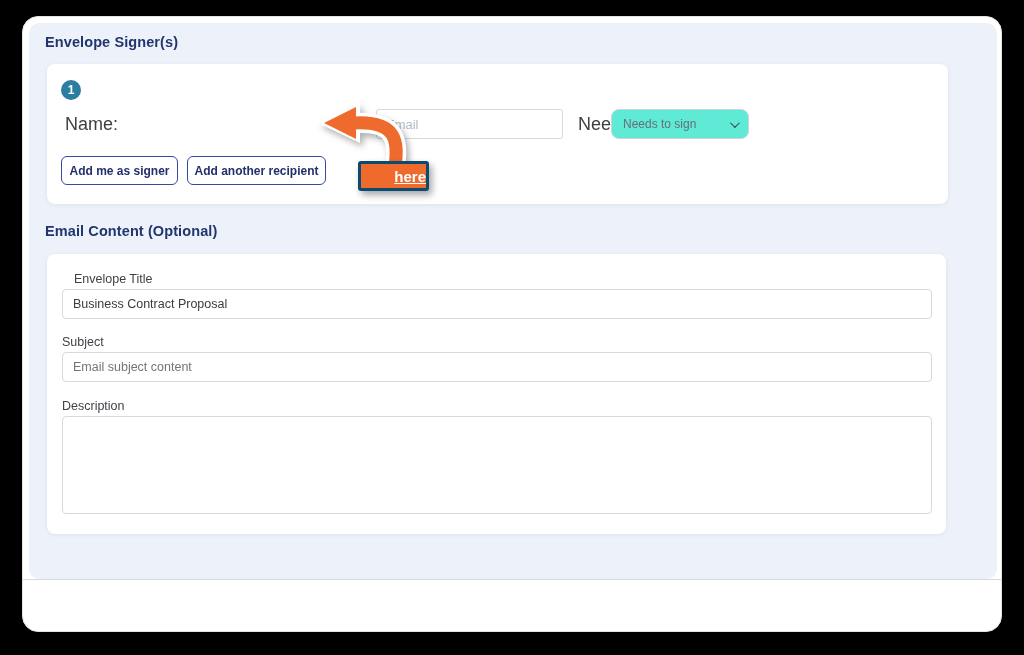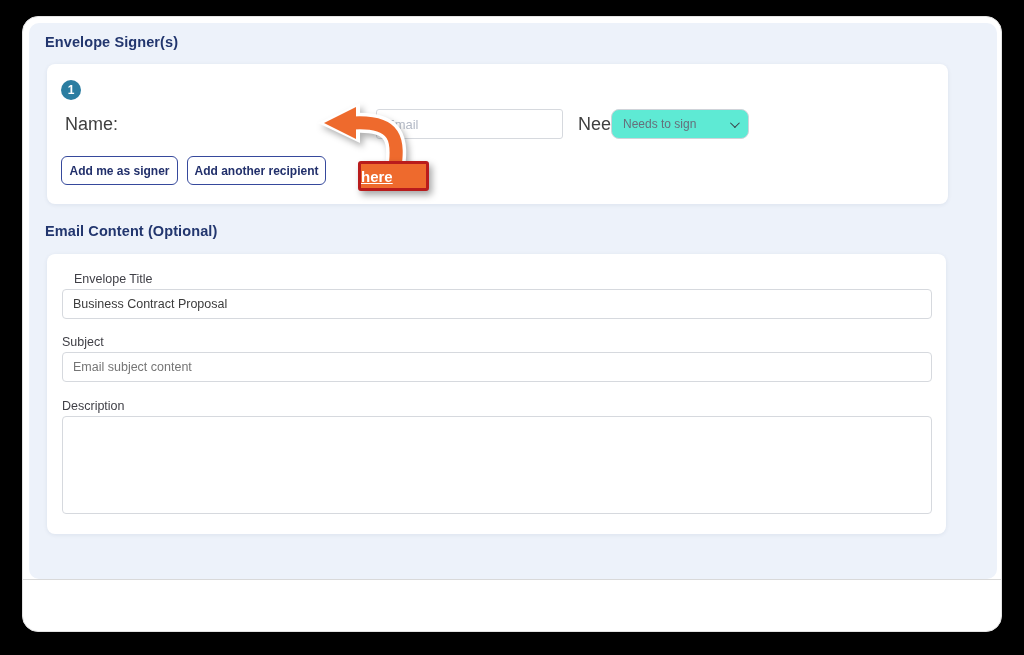--- a/index.html
+++ b/index.html
@@ -86,23 +86,23 @@
     font-size:12.5px; color:#3c3c3c; font-family:"Liberation Sans", sans-serif; outline:none;
   }
   
   .arrow-svg {
     position:absolute; left:293px; top:82px; width:112px; height:72px; z-index:5;
     filter:drop-shadow(3px 4px 3px rgba(0,0,0,0.30));
     pointer-events:none;
   }
   .here-badge {
     position:absolute; left:335px; top:144px; width:71px; height:30px; z-index:6;
-    background:#ee6a2d; border:3px solid #b91c1c; border-radius:3px;
+    background:#ee6a2d; border:3px solid #0c4a6e; border-radius:3px;
     box-shadow:3px 4px 7px rgba(0,0,0,0.35);
-    display:flex; align-items:center; justify-content:flex-start;
+    display:flex; align-items:center; justify-content:flex-end;
     color:#fff; font-size:15px; font-weight:700;text-decoration:underline;
   }
   .email-hidden-label { z-index:1; }
 </style>
 </head>
 <body>
 
 <div class="window">
   <div class="panel"></div>
   <div class="divider"></div>

